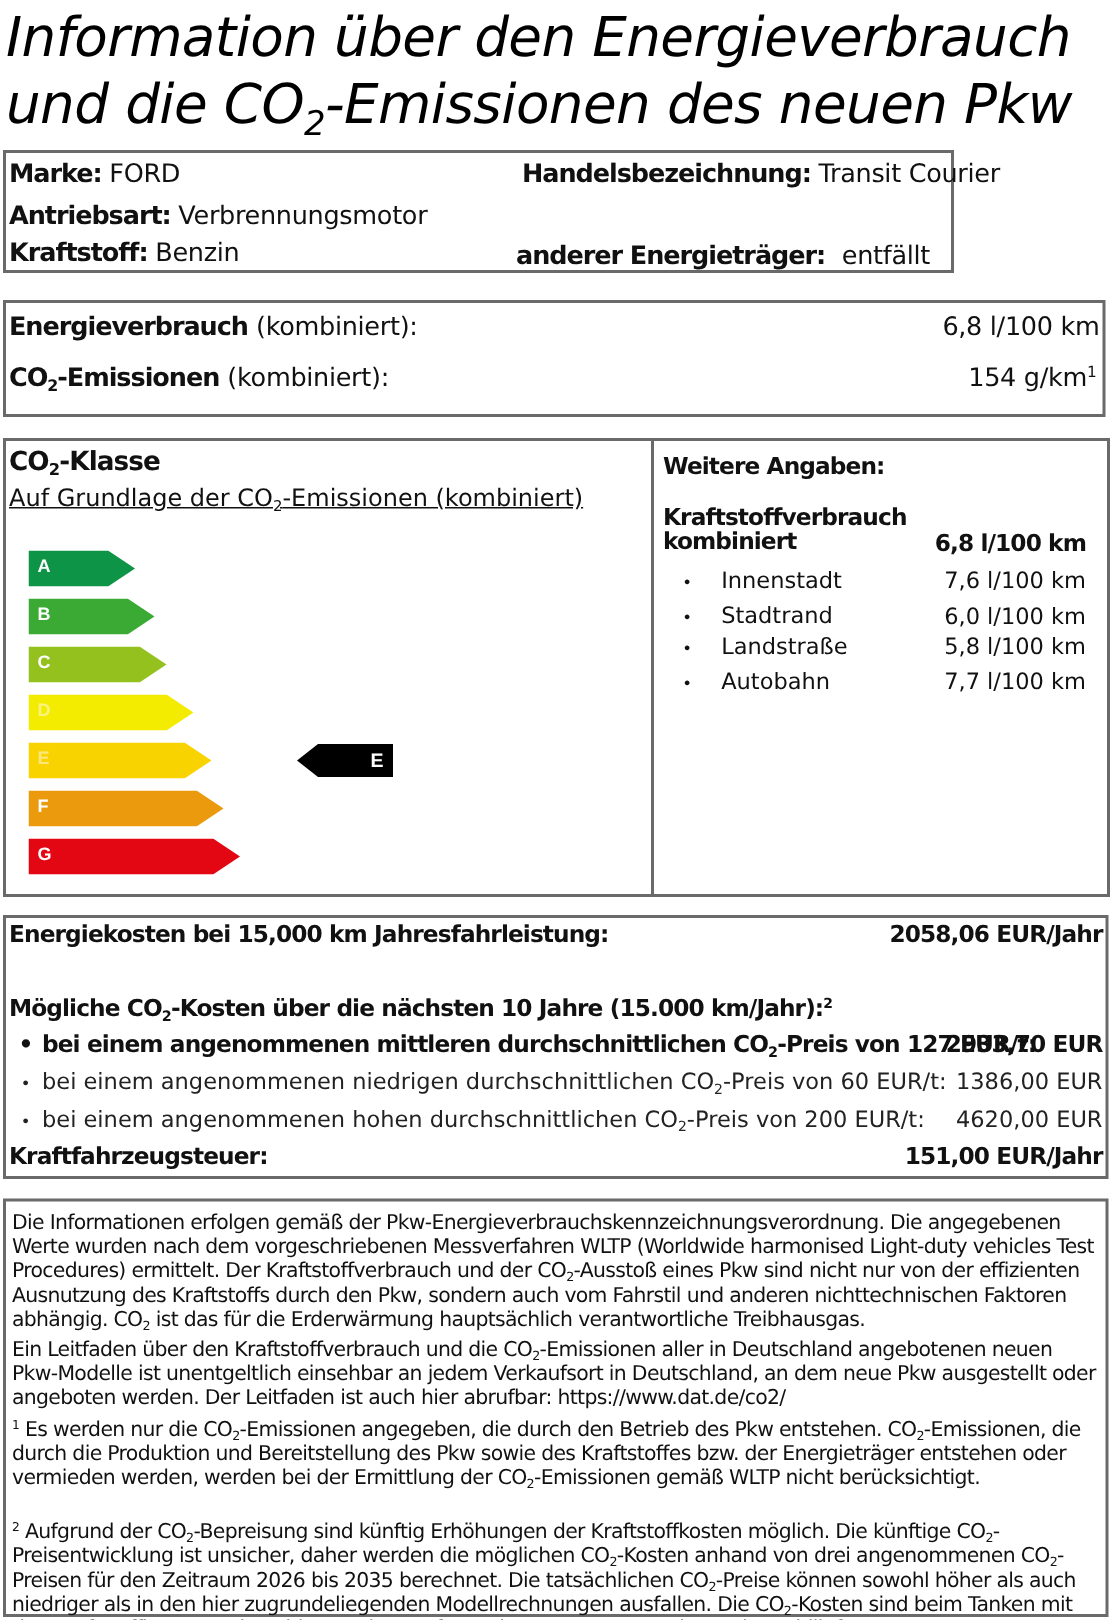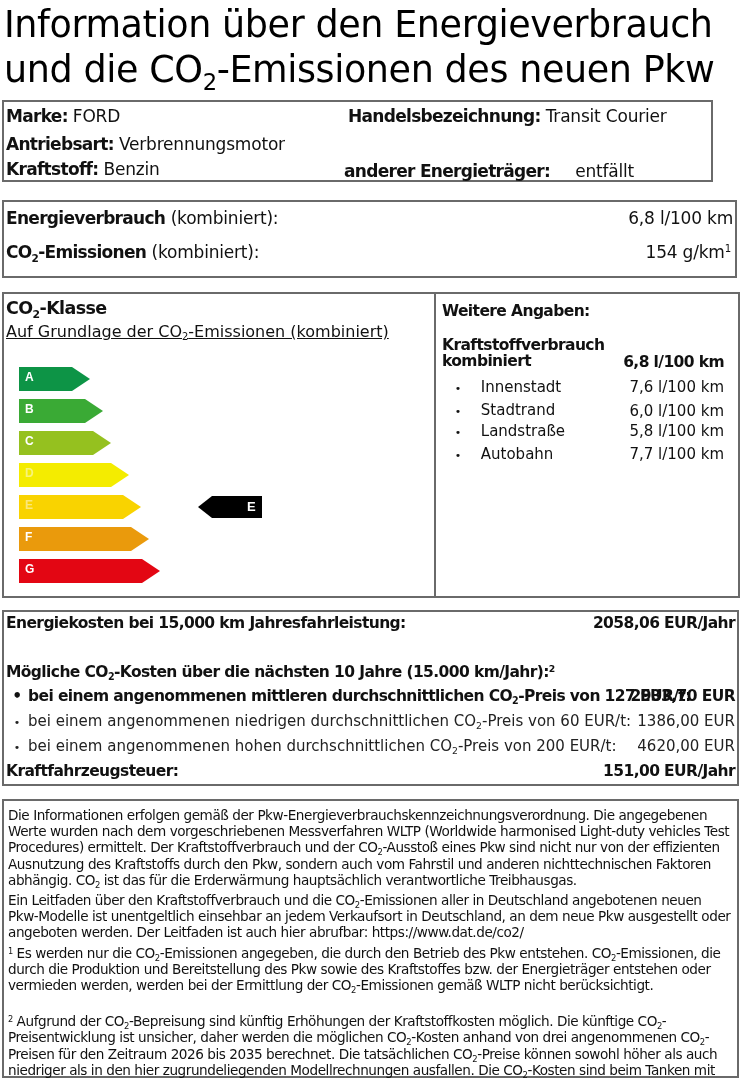--- a/index.html
+++ b/index.html
@@ -2,27 +2,27 @@
 <html><head>
   <meta charset="utf-8">
   <style>
     * { box-sizing: border-box; margin: 0; padding: 0; }
     html, body { width: 740px; height: 1080px; background: #fff; overflow: hidden; }
     body { font-family: "DejaVu Sans", "Liberation Sans", sans-serif; color: #111; position: relative; }
     .abs { position: absolute; }
     sub { font-size: 0.62em; vertical-align: -0.35em; line-height: 0; }
     sup { font-size: 0.6em; vertical-align: 0.55em; line-height: 0; }
     .b { font-weight: bold; letter-spacing: -0.6px; }
-    .title { left: 4px; top: 2px; font-size: 36.5px; line-height: 45px; letter-spacing: -0.4px; color: #000; white-space: nowrap; }
+    .title { left: 4px; top: 2px; font-size: 36.5px; line-height: 45px; letter-spacing: -0.4px; color: #000; white-space: nowrap; font-style: italic; }
     .box { border: 2px solid #6a6a6a; background: #fff; }
     .lbl { font-size: 17px; font-weight: bold; letter-spacing: -0.7px; }
     .val { font-size: 17px; letter-spacing: -0.2px; }
     .row { position: absolute; white-space: nowrap; }
     
-    #vehicle { left: 2px; top: 100px; width: 711px; height: 82px; }
+    #vehicle { left: 2px; top: 100px; width: 634px; height: 82px; }
     
     #consumption { left: 2px; top: 200px; width: 735px; height: 78px; }
     
     #class-box { left: 2px; top: 292px; width: 434px; height: 306px; }
     #info-box { left: 434px; top: 292px; width: 306px; height: 306px; border-left: 2px solid #6a6a6a; }
     .arrow { position: absolute; height: 24px; }
     .arrow span { position: absolute; left: 6px; top: 3px; font-size: 12px; font-weight: bold; color: #fff; font-family: "Liberation Sans", sans-serif; }
     
     #cost { left: 2px; top: 610px; width: 737px; height: 176px; }
     .cost-row { position: absolute; left: 2px; right: 2px; white-space: nowrap; font-size: 15.5px; }
@@ -53,21 +53,21 @@
   <div class="row" style="left:2px; top:32px;">
     <span class="lbl">Antriebsart:</span>
     <span class="val">Verbrennungsmotor</span>
   </div>
   <div class="row" style="left:2px; top:57px;">
     <span class="lbl">Kraftstoff:</span>
     <span class="val">Benzin</span>
   </div>
   <div class="row" style="left:340px; top:59px;">
     <span class="lbl">anderer Energieträger:</span>
-    <span class="val" style="margin-left:20px;text-align:right;">entfällt</span>
+    <span class="val" style="margin-left:6px;text-align:right;">entfällt</span>
   </div>
 </div>
 
 <div id="consumption" class="abs box">
   <div class="row" style="left:2px; top:6px; font-size:17px;">
     <span class="lbl">Energieverbrauch</span>
     <span class="val">(kombiniert):</span>
   </div>
   <div class="row val" style="right:2px; top:6px;">6,8 l/100 km</div>
   <div class="row" style="left:2px; top:40px; font-size:17px;">

